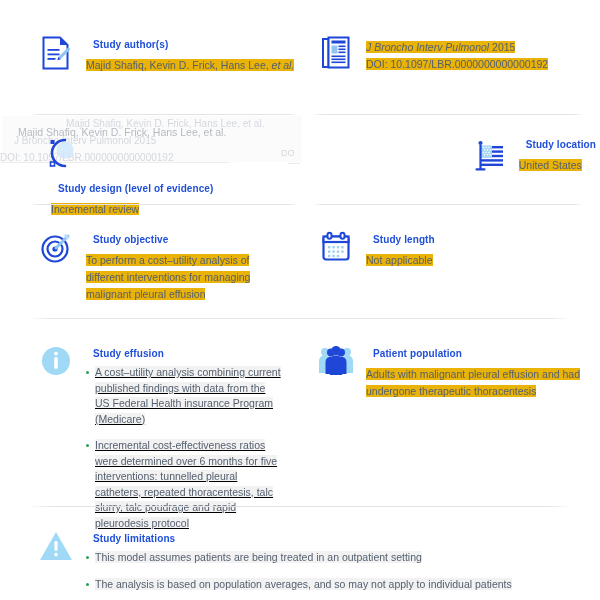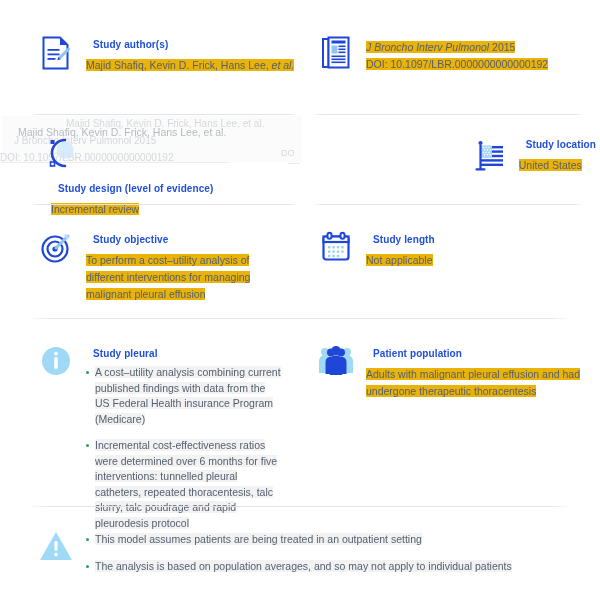--- a/index.html
+++ b/index.html
@@ -241,22 +241,22 @@
 
   <div class="cell" style="left:36px;top:345px;width:280px;">
     <span class="icon">
       <svg width="30" height="32" viewBox="0 0 30 32">
         <circle cx="15" cy="16" r="14" fill="#9fd9f5"></circle>
         <circle cx="15" cy="8.6" r="1.9" fill="#ffffff"></circle>
         <rect x="13.2" y="12.2" width="3.6" height="11.6" rx="1" fill="#ffffff"></rect>
       </svg>
     </span>
     <div class="txt">
-      <div class="h">Study pleural</div>
-      <ul class="bul" style="width:196px;">
+      <div class="h">Study effusion</div>
+      <ul class="bul" style="width:196px;text-decoration:underline;">
         <li><span class="bt">A cost–utility analysis combining current published findings with data from the US Federal Health insurance Program (Medicare)</span></li>
         <li><span class="bt">Incremental cost-effectiveness ratios were determined over 6 months for five interventions: tunnelled pleural catheters, repeated thoracentesis, talc slurry, talc poudrage and rapid pleurodesis protocol</span></li>
       </ul>
     </div>
   </div>
 
   <div class="cell" style="left:316px;top:345px;width:280px;">
     <span class="icon">
       <svg width="36" height="32" viewBox="0 0 36 32">
         <g fill="#9fd9f5">
@@ -285,20 +285,21 @@
 
   <div class="cell" style="left:36px;top:530px;width:560px;">
     <span class="icon">
       <svg width="34" height="32" viewBox="0 0 34 32">
         <path d="M17 2 L33 30 H1 Z" fill="#9fd9f5"></path>
         <rect x="15.4" y="11" width="3.2" height="10" rx="1.4" fill="#ffffff"></rect>
         <circle cx="17" cy="24.6" r="1.8" fill="#ffffff"></circle>
       </svg>
     </span>
     <div class="txt">
+      <div class="h">Study limitations</div>
       <ul class="bul" style="width:500px;">
         <li><span class="bt">This model assumes patients are being treated in an outpatient setting</span></li>
         <li><span class="bt">The analysis is based on population averages, and so may not apply to individual patients</span></li>
       </ul>
     </div>
   </div>
 
 </div>
 
 </body></html>

